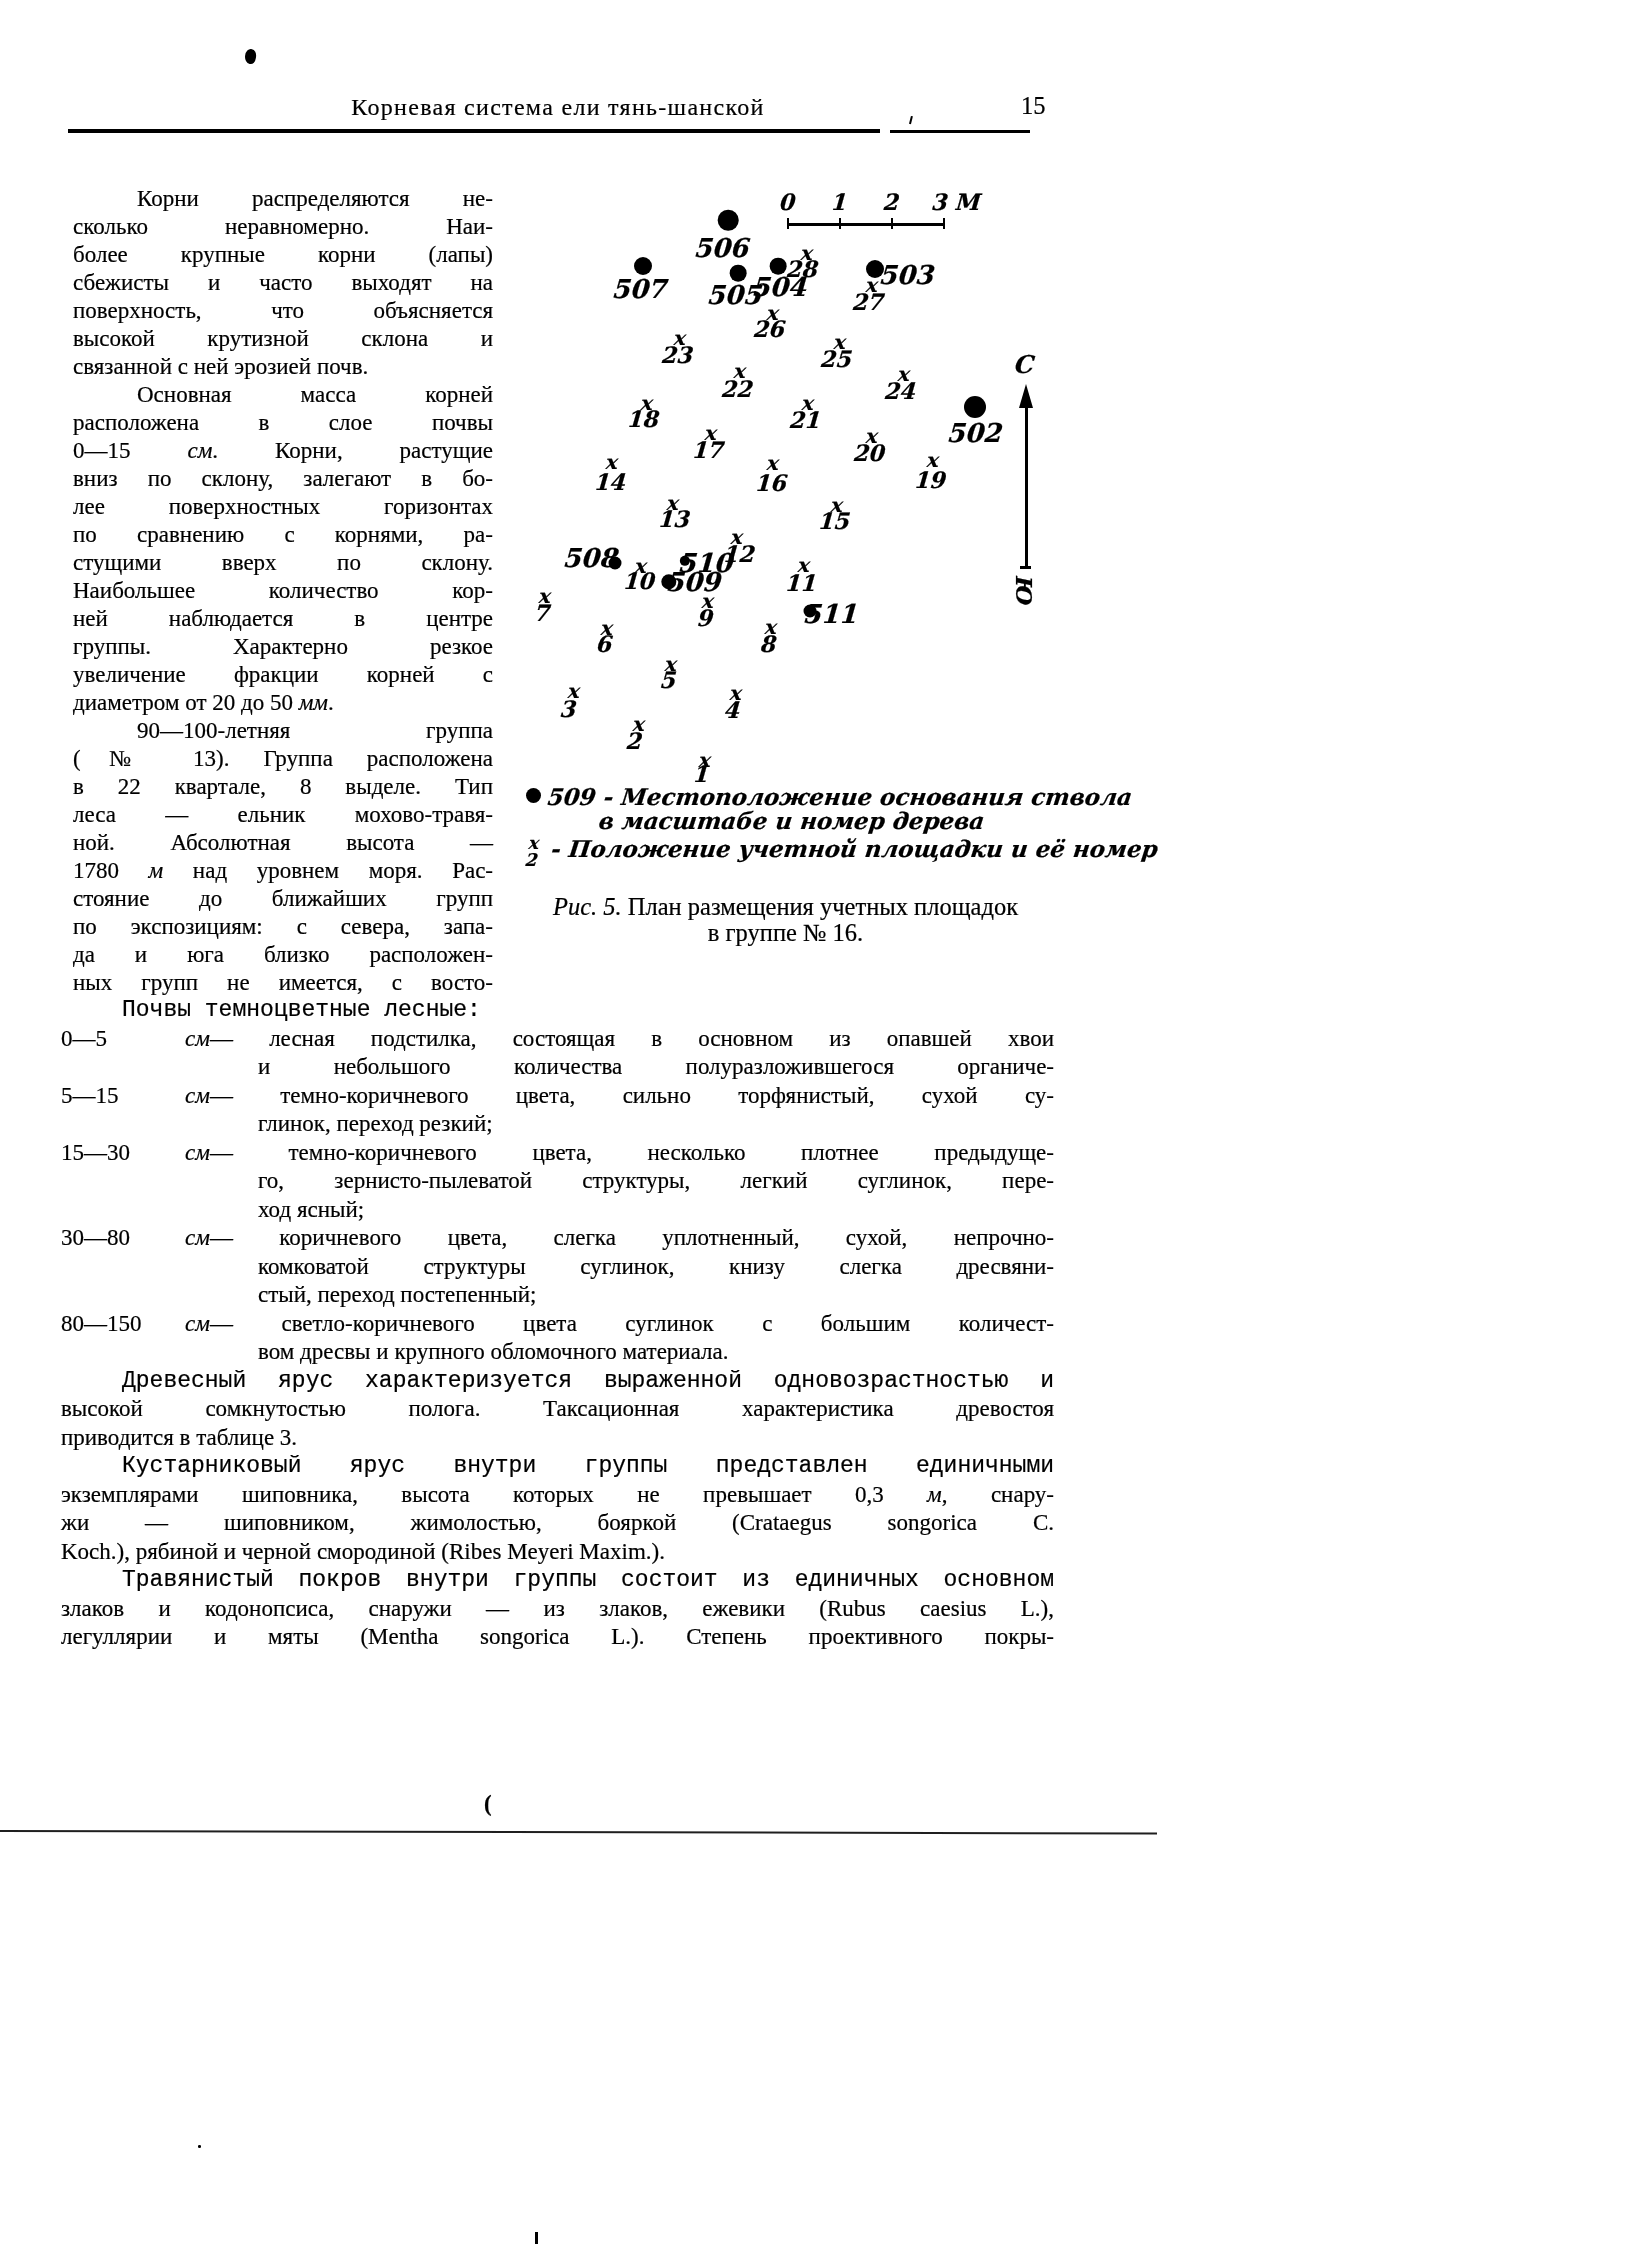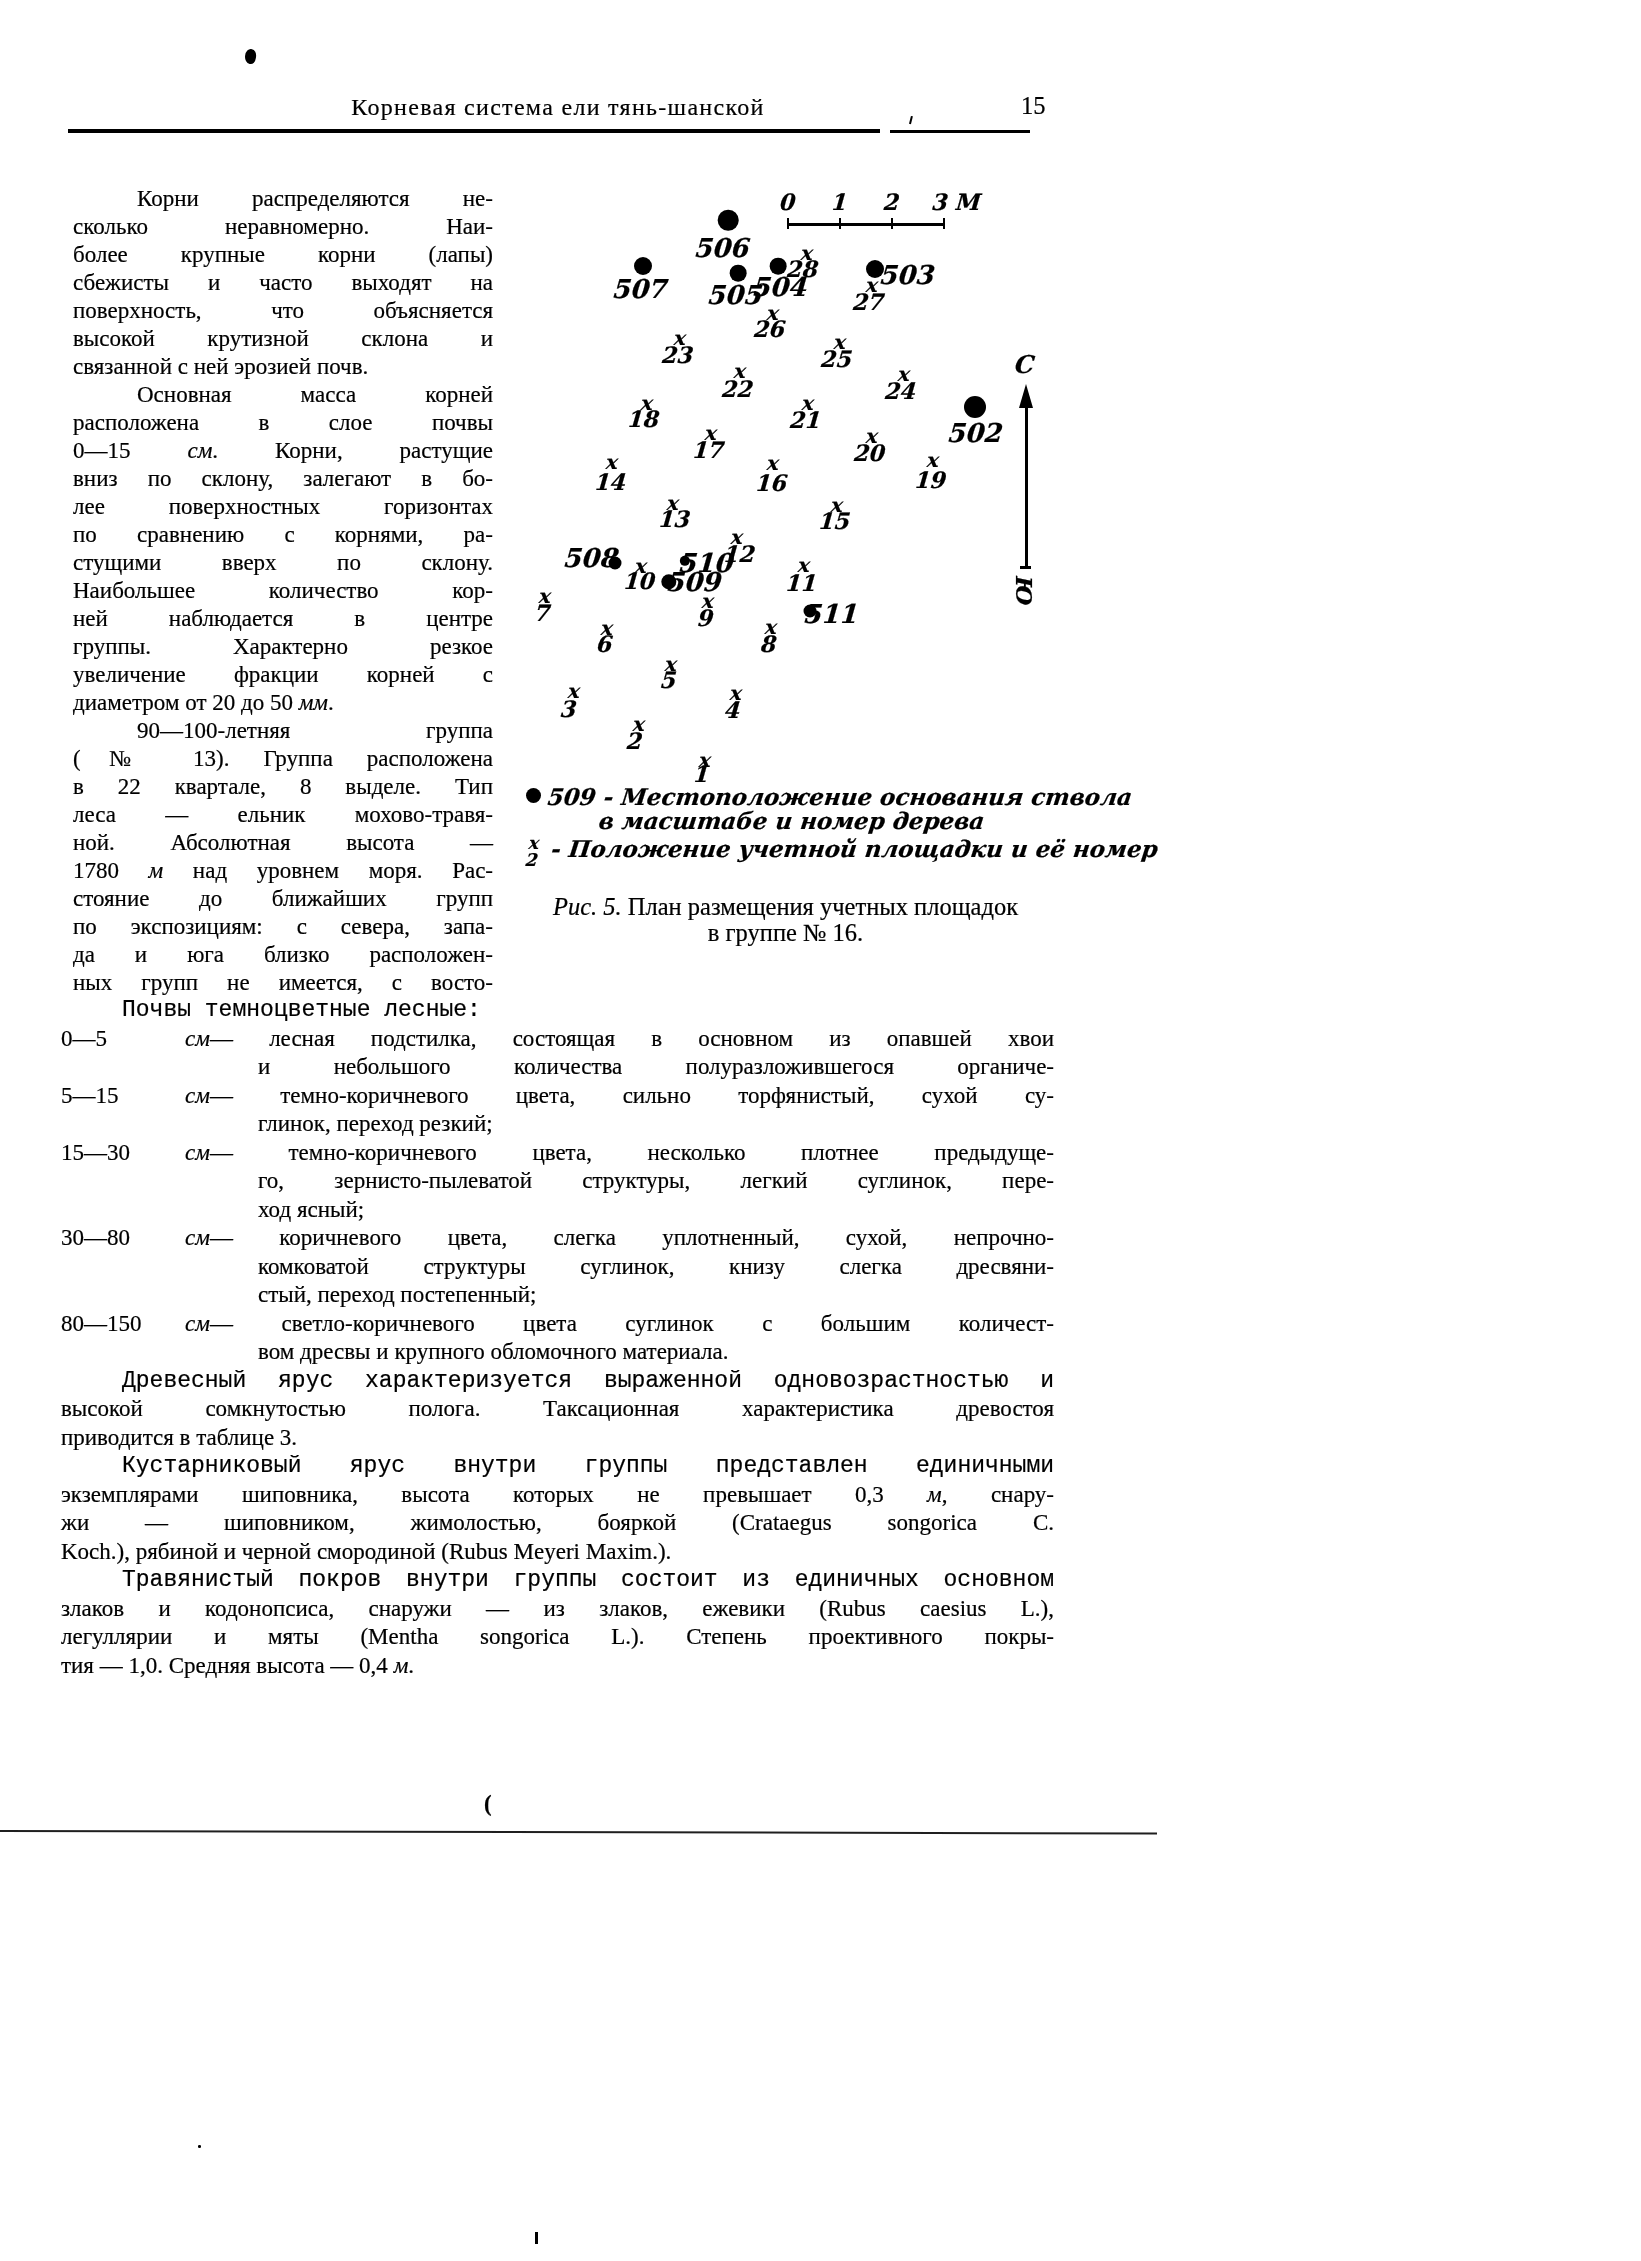--- a/index.html
+++ b/index.html
@@ -249,21 +249,20 @@
       <div class="b-line cont">комковатой структуры суглинок, книзу слегка дресвяни-</div>
       <div class="b-line cont end">стый, переход постепенный;</div>
       <div class="b-line "><span class="depth-label">80—150 <i>см</i></span>— светло-коричневого цвета суглинок с большим количест-</div>
       <div class="b-line cont end">вом дресвы и крупного обломочного материала.</div>
       <div class="b-line indent ">Древесный ярус характеризуется выраженной одновозрастностью и</div>
       <div class="b-line ">высокой сомкнутостью полога. Таксационная характеристика древостоя</div>
       <div class="b-line end">приводится в таблице 3.</div>
       <div class="b-line indent ">Кустарниковый ярус внутри группы представлен единичными</div>
       <div class="b-line ">экземплярами шиповника, высота которых не превышает 0,3 <i>м</i>, снару-</div>
       <div class="b-line ">жи — шиповником, жимолостью, бояркой (Crataegus songorica C.</div>
-      <div class="b-line end">Koch.), рябиной и черной смородиной (Rubus Meyeri Maxim.).</div>
+      <div class="b-line end">Koch.), рябиной и черной смородиной (Ribes Meyeri Maxim.).</div>
       <div class="b-line indent ">Травянистый покров внутри группы состоит из единичных основном</div>
       <div class="b-line ">злаков и кодонопсиса, снаружи — из злаков, ежевики (Rubus caesius L.),</div>
       <div class="b-line ">легуллярии и мяты (Mentha songorica L.). Степень проективного покры-</div>
-      <div class="b-line end">тия — 1,0. Средняя высота — 0,4 <i>м</i>.</div>
     </div>
 
 </div>
 
 
 </body></html>

